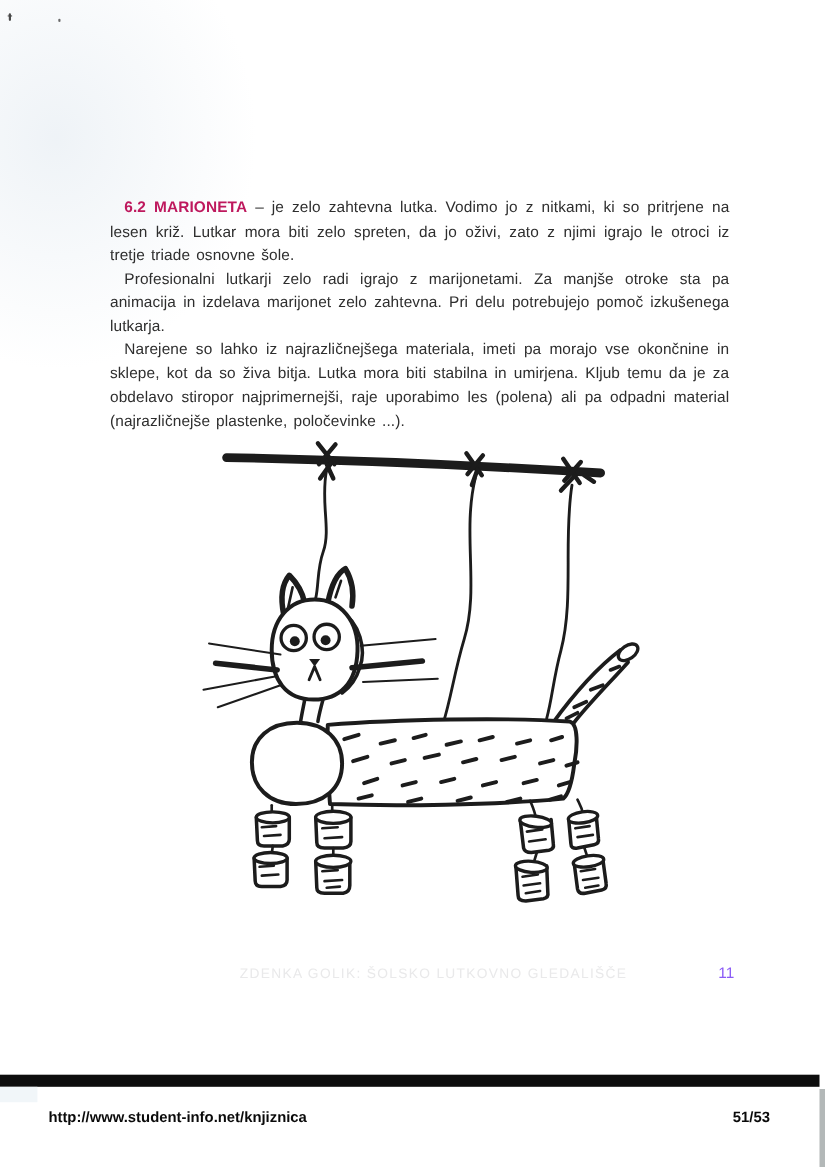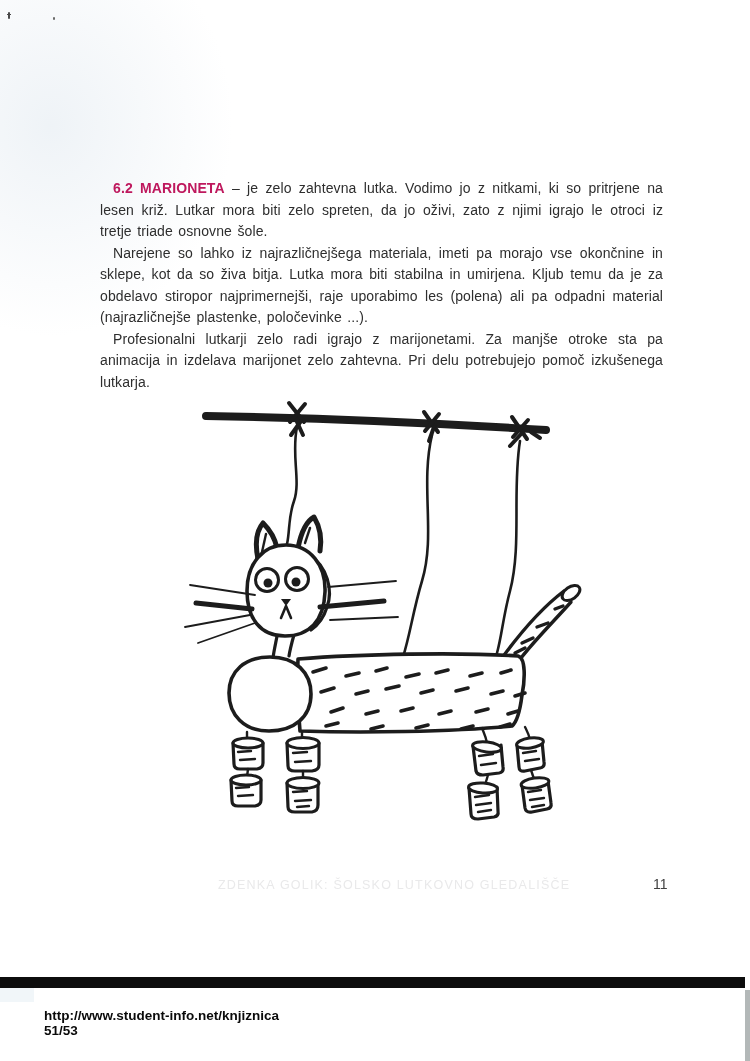--- a/index.html
+++ b/index.html
@@ -37,50 +37,50 @@
   .ink-fill{stroke:#1c1c1c;fill:#ffffff;stroke-linecap:round;stroke-linejoin:round;}
   .solid{fill:#1c1c1c;stroke:none;}
 
   .faint-footer{
     position:absolute;left:218px;top:878px;
     font-size:12.5px;letter-spacing:1.2px;
     color:#e9e9ea;white-space:nowrap;
   }
   .page-number{
     position:absolute;left:653px;top:876px;
-    font-size:14px;color:#404040;
+    font-size:14px;color:#8b5cf6;
   }
   .black-bar{
     position:absolute;left:0;top:977px;width:745px;height:11px;
     background:#0d0d0d;
   }
   .bottom-tint{position:absolute;left:0;top:988px;width:34px;height:14px;background:#f1f6f9;}
   .url-line{
     position:absolute;left:44px;right:50px;top:1008px;
     display:flex;justify-content:space-between;align-items:baseline;
-    font-weight:bold;font-size:13.5px;color:#0a0a0a;flex-direction:column;
+    font-weight:bold;font-size:13.5px;color:#0a0a0a;
   }
   .edge-strip{
     position:absolute;right:0;top:990px;width:5px;height:71px;
     background:#b3b8b8;
   }
 </style>
 </head>
 <body>
 
 <div class="page">
 
   <div class="scan-tint"></div>
   <div class="speck s1"></div>
   <div class="speck s2"></div>
 
   <div class="text-block">
     <p><strong>6.2 MARIONETA</strong><span> – je zelo zahtevna lutka. Vodimo jo z nitkami, ki so pritrjene na lesen križ. Lutkar mora biti zelo spreten, da jo oživi, zato z njimi igrajo le otroci iz tretje triade osnovne šole.</span></p>
+    <p>Profesionalni lutkarji zelo radi igrajo z marijonetami. Za manjše otroke sta pa animacija in izdelava marijonet zelo zahtevna. Pri delu potrebujejo pomoč izkušenega lutkarja.</p>
     <p>Narejene so lahko iz najrazličnejšega materiala, imeti pa morajo vse okončnine in sklepe, kot da so živa bitja. Lutka mora biti stabilna in umirjena. Kljub temu da je za obdelavo stiropor najprimernejši, raje uporabimo les (polena) ali pa odpadni material (najrazličnejše plastenke, poločevinke ...).</p>
-    <p>Profesionalni lutkarji zelo radi igrajo z marijonetami. Za manjše otroke sta pa animacija in izdelava marijonet zelo zahtevna. Pri delu potrebujejo pomoč izkušenega lutkarja.</p>
   </div>
 
   <svg class="figure-svg" viewBox="0 0 440 450" role="img" aria-label="Hand-drawn marionette cat: tilted wooden control bar with three knotted strings holding a cat with round head, log-shaped body, striped tail and legs made of stacked tin cans">
 
     <path class="ink" stroke-width="8" d="M36,21 Q200,24 376,35"></path>
 
     <g class="ink" stroke-width="4">
       <path d="M119,8 L134,27"></path>
         <path d="M135,9 L120,27"></path>
         <path d="M121,40 L131,26"></path>

